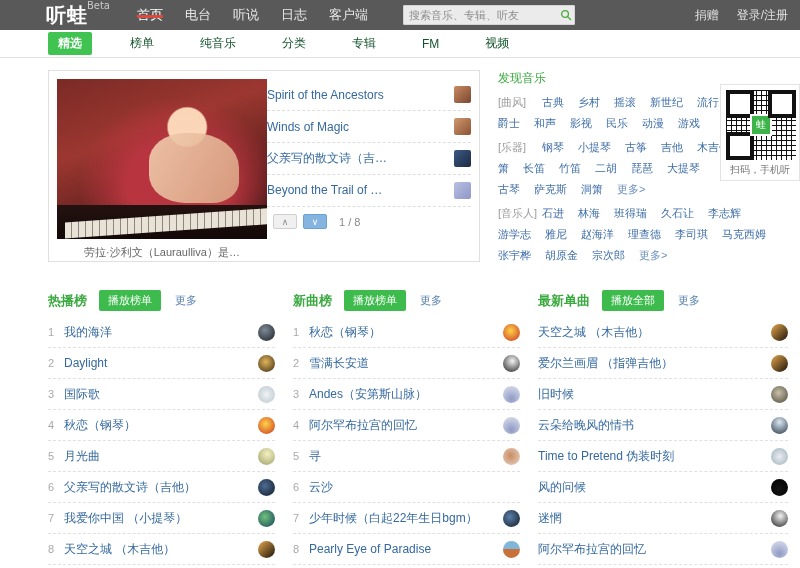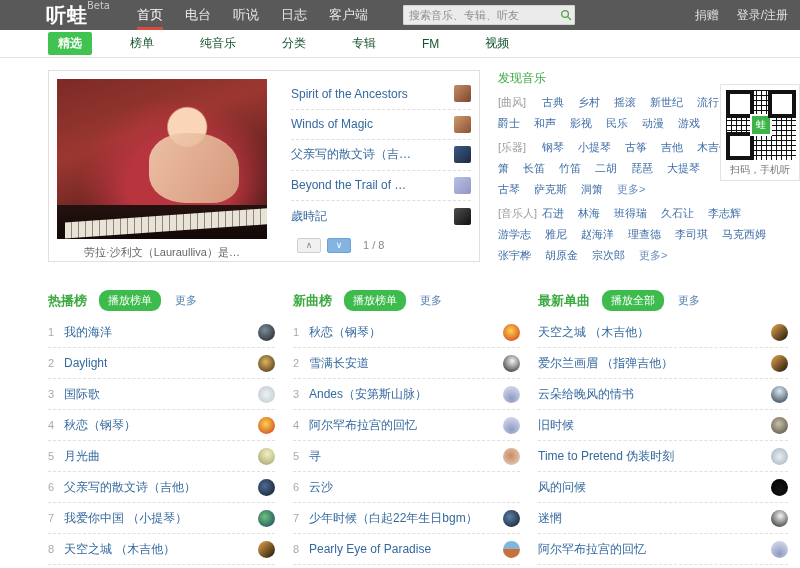--- a/index.html
+++ b/index.html
@@ -21,21 +21,21 @@
     margin-left:46px;color:#fff;font-size:20px;font-weight:bold;
     letter-spacing:1px;line-height:1;position:relative;
     font-family:"DejaVu Sans",sans-serif;
   }
   .logo .beta{
     position:absolute;top:-4px;right:-22px;font-size:10px;font-weight:normal;
     color:#c9c9c9;letter-spacing:0;
   }
   .mainnav{display:flex;margin-left:38px;height:30px;}
   .mainnav a{
-    color:#e8e8e8;font-size:13px;padding:0 11px;height:30px;line-height:30px;
+    color:#e8e8e8;font-size:13px;padding:0 11px;height:18px;line-height:30px;
     position:relative;
   }
   .mainnav a.active{color:#fff;}
   .mainnav a.active:after{
     content:"";position:absolute;left:11px;right:11px;bottom:0;height:3px;
     background:#d94b3c;
   }
   .searchwrap{
     margin-left:24px;width:170px;height:18px;background:#ebebeb;
     border:1px solid #d4d4d4;display:flex;align-items:center;border-radius:1px;
@@ -92,21 +92,21 @@
     transform:skewY(-4deg);
   }
   .feature-img .arm{
     position:absolute;left:92px;top:54px;width:90px;height:70px;border-radius:40% 50% 30% 40%;
     background:linear-gradient(120deg,#f2cfb0,#d9a383);opacity:.9;
   }
   .feature-imgwrap{position:relative;width:210px;}
   .cap-text{
     display:block;text-align:center;font-size:11px;color:#666;margin-top:6px;
   }
-  .feature-list{flex:1;margin-left:24px;display:flex;flex-direction:column;}
+  .feature-list{flex:1;margin-left:0;display:flex;flex-direction:column;}
   .fl-item{
     display:flex;align-items:center;justify-content:space-between;
     height:31px;border-bottom:1px dashed #dedede;
   }
   .fl-item .t{
     font-size:12px;color:#35699f;white-space:nowrap;overflow:hidden;
     text-overflow:ellipsis;max-width:120px;
   }
   .fl-thumb{width:17px;height:17px;border-radius:2px;flex:0 0 17px;}
   .fl-pager{display:flex;align-items:center;padding-top:7px;padding-left:6px;}
@@ -150,21 +150,21 @@
   }
   .qr-cap{font-size:10px;color:#777;text-align:center;margin-top:3px;}
 
   
   .charts{display:flex;margin:18px 0 0 48px;width:740px;}
   .chartcol{width:227px;margin-right:18px;}
   .chartcol:last-child{margin-right:0;width:250px;}
   .ch-head{display:flex;align-items:center;margin-bottom:6px;}
   .ch-title{font-size:13px;color:#3aa93f;font-weight:bold;margin-right:12px;}
   .ch-btn{
-    background:#3dbb4d;color:#fff;font-size:11px;padding:3px 9px;border-radius:9px;
+    background:#3dbb4d;color:#fff;font-size:11px;padding:3px 9px;border-radius:2px;
     margin-right:14px;
   }
   .ch-more{font-size:11px;color:#5580b0;}
   .trk{
     display:flex;align-items:center;height:30px;border-bottom:1px dashed #e0e0e0;
   }
   .trk .n{width:16px;color:#a9a9a9;font-size:11px;flex:0 0 16px;}
   .trk .nm{
     flex:1;font-size:12px;color:#35699f;white-space:nowrap;overflow:hidden;
     text-overflow:ellipsis;padding-right:6px;
@@ -235,24 +235,20 @@
           <span class="fl-thumb" style="background:linear-gradient(135deg,#d09a6e,#8a5133);"></span>
         </div>
         <div class="fl-item">
           <span class="t">父亲写的散文诗（吉他）</span>
           <span class="fl-thumb" style="background:linear-gradient(135deg,#3c5a86,#1d2a42);"></span>
         </div>
         <div class="fl-item">
           <span class="t">Beyond the Trail of Tears（…</span>
           <span class="fl-thumb" style="background:linear-gradient(135deg,#b9c0e2,#8e97c6);"></span>
         </div>
-        <div class="fl-item" style="border-bottom:0;">
-          <span class="t">歲時記</span>
-          <span class="fl-thumb" style="background:linear-gradient(135deg,#4e4e4e,#111);"></span>
-        </div>
         <div class="fl-pager">
           <span class="pg-btn">∧</span>
           <span class="pg-btn on">∨</span>
           <span class="pg-num">1 / 8</span>
         </div>
       </div>
     </div>
   </div>
 
   <div class="rightcol">
@@ -445,28 +441,28 @@
     </div>
     <div class="trk">
         <span class="nm">天空之城 （木吉他）</span>
         <span class="av" style="background:linear-gradient(135deg,#e8a84e,#1a1208);"></span>
       </div>
     <div class="trk">
         <span class="nm">爱尔兰画眉 （指弹吉他）</span>
         <span class="av" style="background:linear-gradient(135deg,#e8a84e,#1a1208);"></span>
       </div>
     <div class="trk">
+        <span class="nm">旧时候</span>
+        <span class="av" style="background:radial-gradient(circle at 45% 40%,#c9c2a8,#4b4639);"></span>
+      </div>
+    <div class="trk">
         <span class="nm">云朵给晚风的情书</span>
         <span class="av" style="background:radial-gradient(circle at 50% 30%,#dbe8f2,#2a3a48);"></span>
       </div>
     <div class="trk">
-        <span class="nm">旧时候</span>
-        <span class="av" style="background:radial-gradient(circle at 45% 40%,#c9c2a8,#4b4639);"></span>
-      </div>
-    <div class="trk">
         <span class="nm">Time to Pretend 伪装时刻</span>
         <span class="av" style="background:radial-gradient(circle at 50% 50%,#e8eef2,#9fb0ba);"></span>
       </div>
     <div class="trk">
         <span class="nm">风的问候</span>
         <span class="av" style="background:radial-gradient(circle at 50% 60%,#141414,#000);"></span>
       </div>
     <div class="trk">
         <span class="nm">迷惘</span>
         <span class="av" style="background:radial-gradient(circle at 55% 35%,#f4f4f4,#1d1d1d);"></span>

